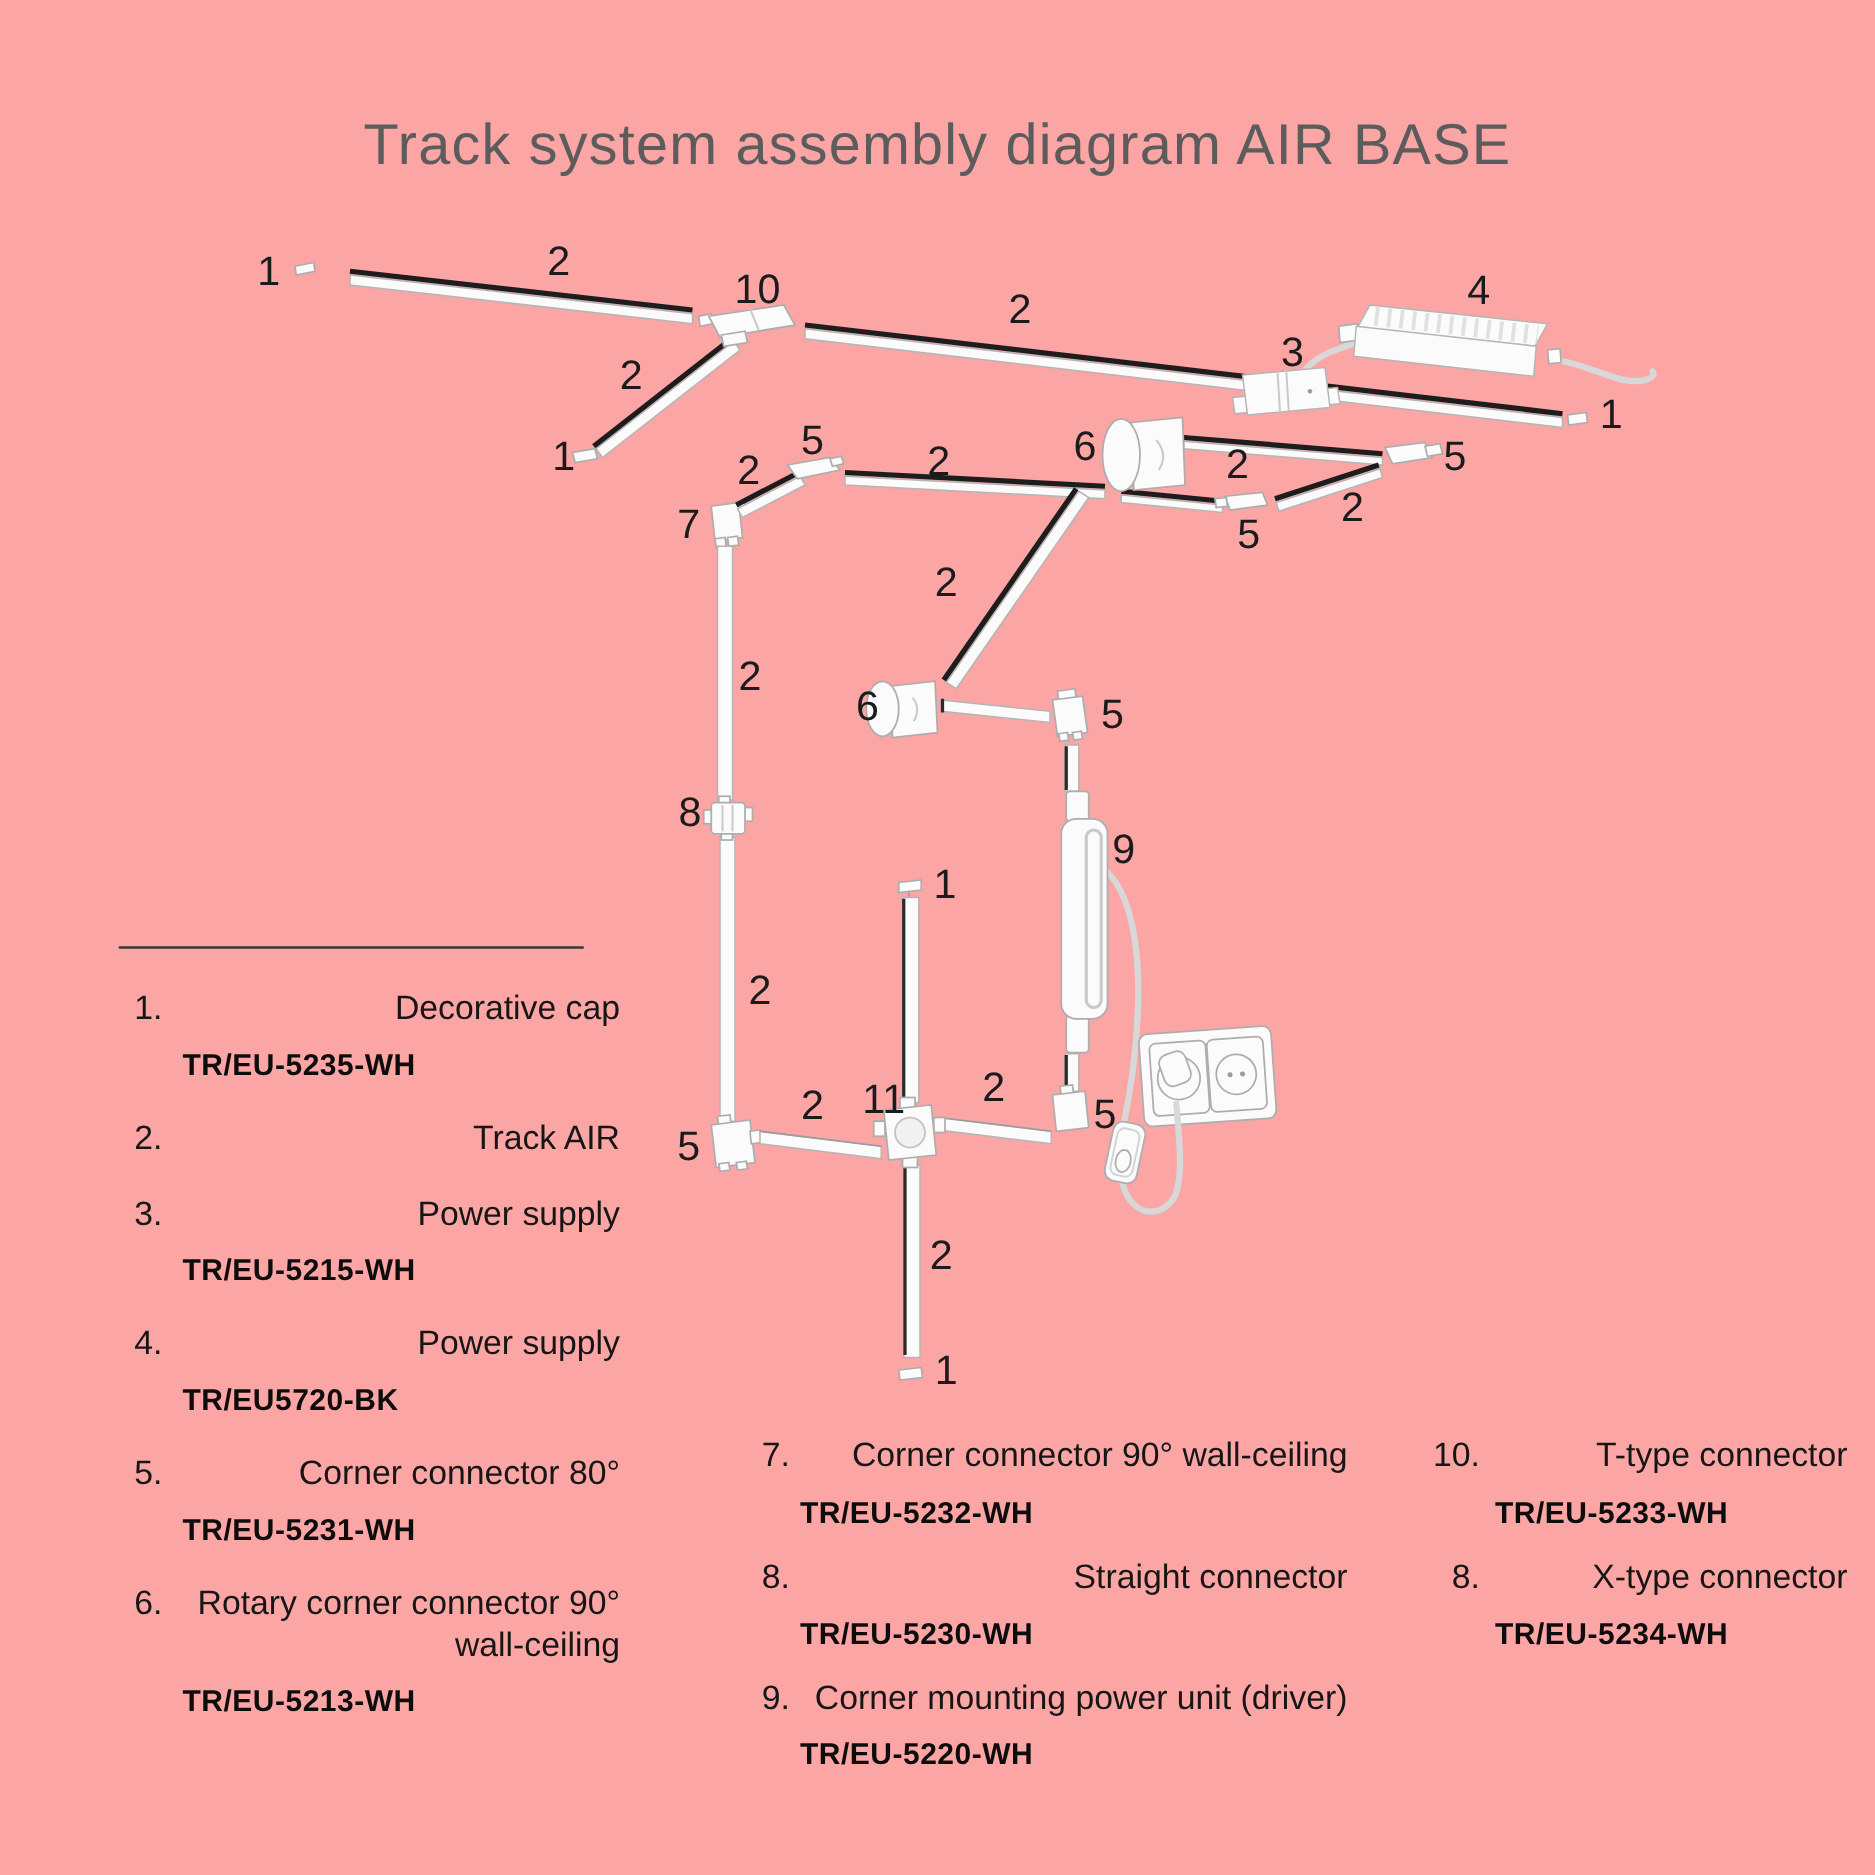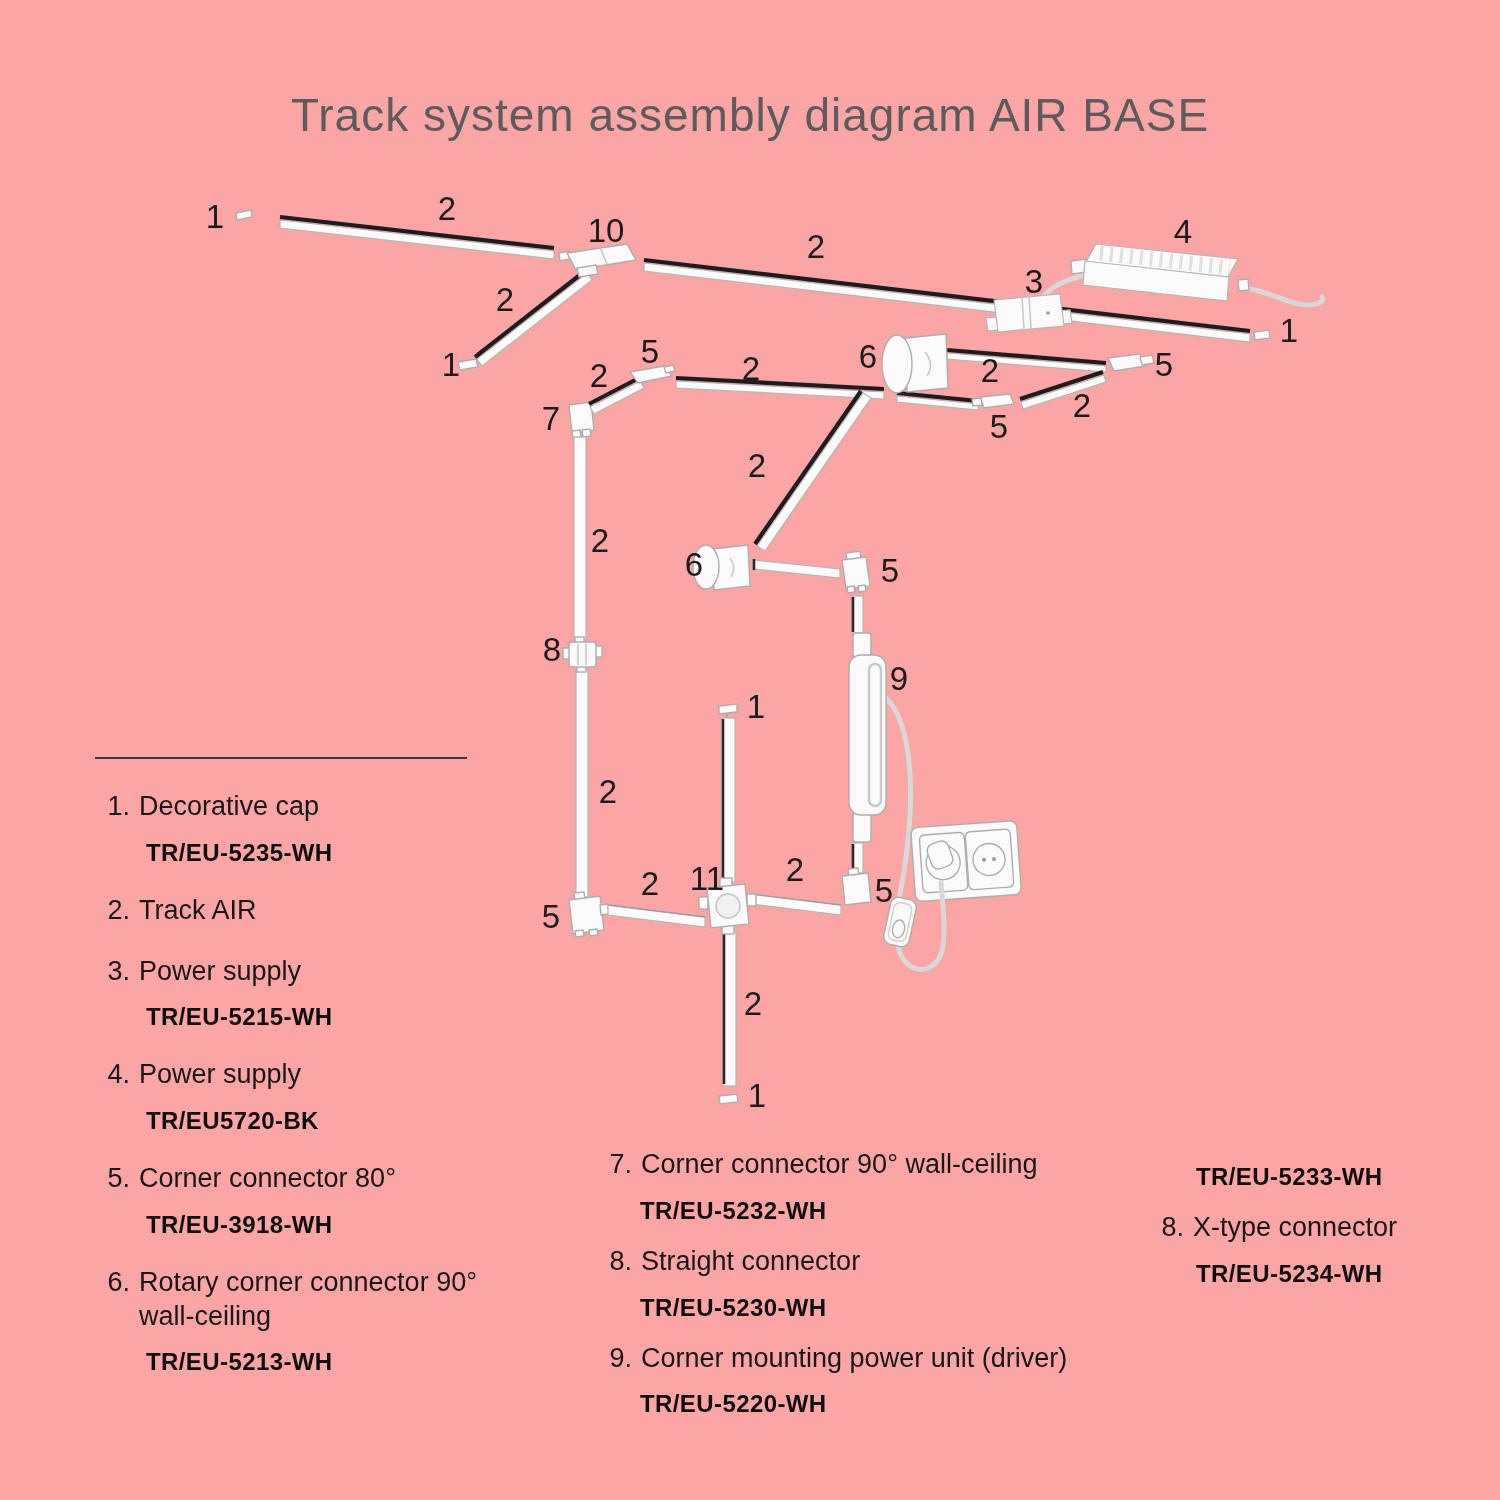--- a/index.html
+++ b/index.html
@@ -24,21 +24,21 @@
   #legend-rule{position:absolute;left:95px;top:757px;width:372px;height:2px;background:#3a3a3a;}
   .legend-col{position:absolute;}
   #col-left{left:96px;top:790px;width:400px;}
   #col-middle{left:598px;top:1148px;width:480px;}
   #col-right{left:1128px;top:1148px;width:350px;}
   .l-item{margin-bottom:27px;}
   #col-middle .l-item,#col-right .l-item{margin-bottom:20px;}
   .l-name{display:flex;font-size:27px;color:#161616;line-height:1.25;}
   .l-num{flex:none;width:34px;text-align:right;padding-right:9px;}
   #col-right .l-num{width:56px;}
-  .l-text{flex:1;}
+  .l-text{flex:1;text-align:right;}
   .l-code{font-weight:bold;font-size:24px;color:#0d0d0d;margin-top:15px;
           padding-left:50px;letter-spacing:0.4px;}
   #col-middle .l-code{padding-left:42px;}
   #col-right .l-code{padding-left:68px;}
 </style>
 </head>
 <body>
 
 <div id="page">
 
@@ -320,21 +320,21 @@
         <span class="l-text">Power supply</span>
       </div>
       <div class="l-code">TR/EU5720-BK</div>
     </div>
 
     <div class="l-item">
       <div class="l-name">
         <span class="l-num">5.</span>
         <span class="l-text">Corner connector 80°</span>
       </div>
-      <div class="l-code">TR/EU-3918-WH</div>
+      <div class="l-code">TR/EU-5231-WH</div>
     </div>
 
     <div class="l-item">
       <div class="l-name">
         <span class="l-num">6.</span>
         <span class="l-text">Rotary corner connector 90° wall-ceiling</span>
       </div>
       <div class="l-code">TR/EU-5213-WH</div>
     </div>
   </div>
@@ -358,20 +358,24 @@
     <div class="l-item">
       <div class="l-name">
         <span class="l-num">9.</span>
         <span class="l-text">Corner mounting power unit (driver)</span>
       </div>
       <div class="l-code">TR/EU-5220-WH</div>
     </div>
   </div>
   <div id="col-right" class="legend-col">
     <div class="l-item">
+      <div class="l-name">
+        <span class="l-num">10.</span>
+        <span class="l-text">T-type connector</span>
+      </div>
       <div class="l-code">TR/EU-5233-WH</div>
     </div>
 
     <div class="l-item">
       <div class="l-name">
         <span class="l-num">8.</span>
         <span class="l-text">X-type connector</span>
       </div>
       <div class="l-code">TR/EU-5234-WH</div>
     </div>

